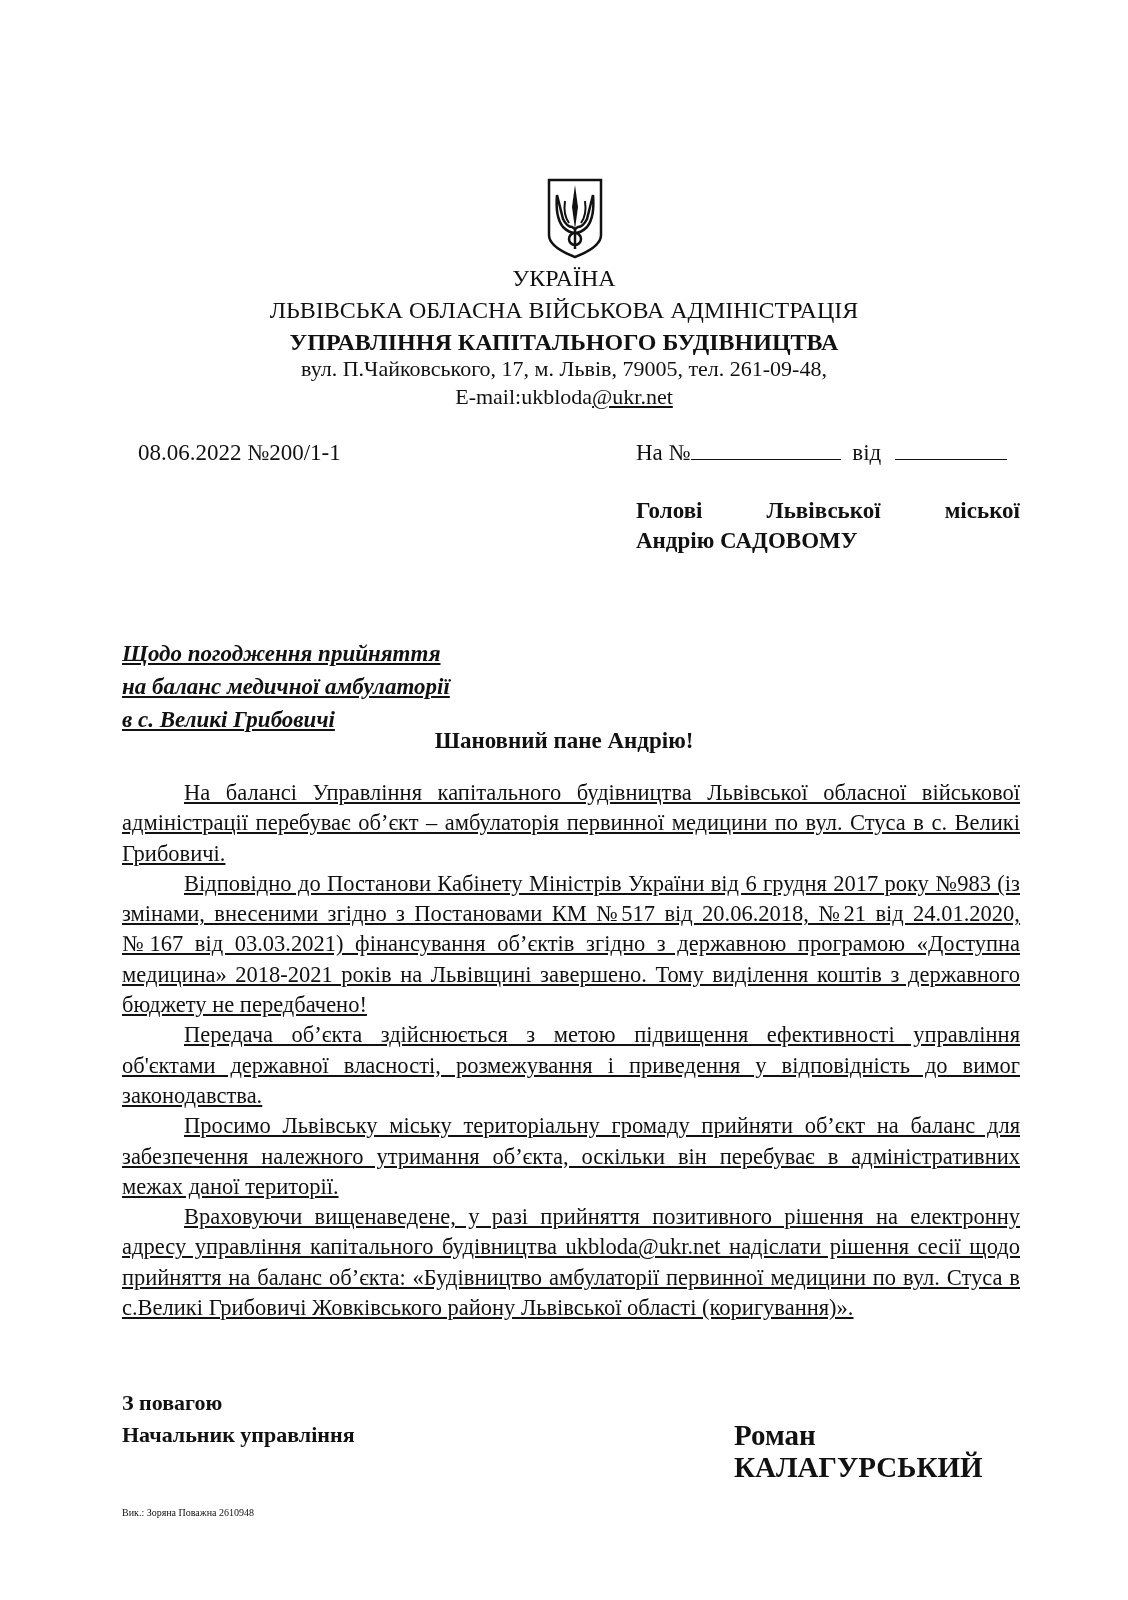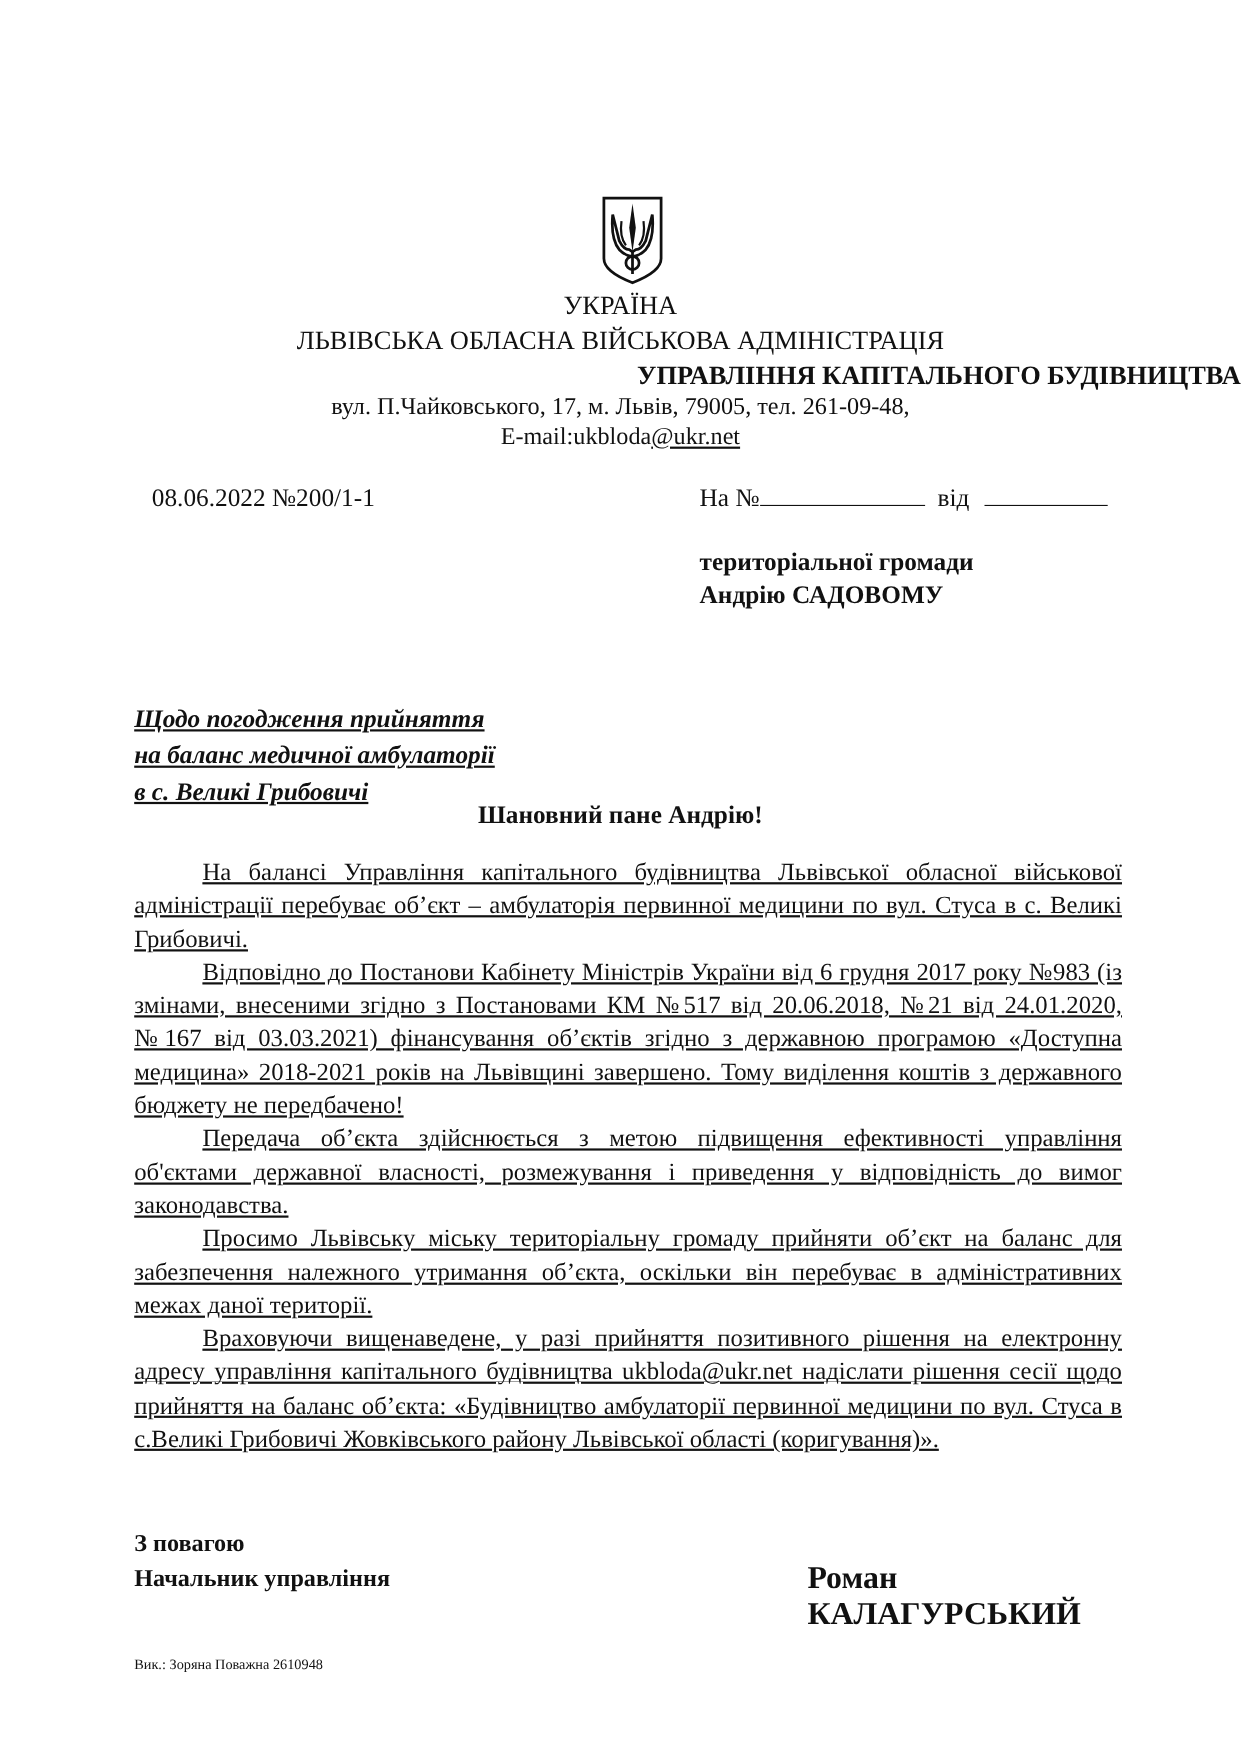--- a/index.html
+++ b/index.html
@@ -13,55 +13,59 @@
     .abs { position: absolute; font-size: 23px; line-height: 30px; white-space: nowrap; }
     .blank { display: inline-block; border-bottom: 1.5px solid #111; height: 20px; vertical-align: baseline; }
     .addressee { position: absolute; left: 636px; top: 496px; width: 384px; font-size: 23px; line-height: 30px; font-weight: bold; }
     .addressee .line1 { display: flex; justify-content: space-between; }
     .subject { position: absolute; left: 122px; top: 637px; font-size: 23px; line-height: 33px; font-weight: bold; font-style: italic; text-decoration: underline; }
     .salutation { position: absolute; left: 0; width: 1128px; top: 726px; text-align: center; font-size: 23px; font-weight: bold; line-height: 30px; }
     .body { position: absolute; left: 122px; top: 778px; width: 898px; font-size: 22.5px; line-height: 30.3px; text-align: justify; }
     .body p { margin: 0; text-indent: 62px; text-decoration: underline; }
     .closing { position: absolute; left: 122px; top: 1387px; font-size: 22px; line-height: 32px; font-weight: bold; }
     .signer { position: absolute; left: 734px; top: 1419px; font-size: 29px; line-height: 32px; font-weight: bold; }
-    .executor { position: absolute; left: 122px; top: 1505px; font-size: 13px; line-height: 16px; }
+    .executor { position: absolute; left: 122px; top: 1505px; font-size: 10px; line-height: 16px; }
   </style>
 </head>
 <body>
 
 <div class="page">
 
   <svg class="emblem" viewBox="0 0 60 82">
     <path d="M4 3 H56 V58 Q56 70 30 80 Q4 70 4 58 Z" fill="none" stroke="#111" stroke-width="2.5"></path>
     <path d="M30 8 L27 30 L30 52 L33 30 Z" fill="#111"></path>
     <path d="M12 18 Q10 40 18 50 Q24 56 30 56 Q36 56 42 50 Q50 40 48 18 Q44 34 42 42 Q38 50 33 50 L30 52 L27 50 Q22 50 18 42 Q16 34 12 18 Z" fill="none" stroke="#111" stroke-width="2.5"></path>
     <path d="M20 24 Q18 38 24 46" fill="none" stroke="#111" stroke-width="2"></path>
     <path d="M40 24 Q42 38 36 46" fill="none" stroke="#111" stroke-width="2"></path>
     <circle cx="30" cy="62" r="6" fill="none" stroke="#111" stroke-width="2.5"></circle>
     <line x1="30" y1="52" x2="30" y2="72" stroke="#111" stroke-width="2.5"></line>
   </svg>
 
   <div class="hdr" style="top:263px;">УКРАЇНА</div>
   <div class="hdr" style="top:295px;">ЛЬВІВСЬКА ОБЛАСНА ВІЙСЬКОВА АДМІНІСТРАЦІЯ</div>
-  <div class="hdr bold" style="top:327px;text-align:right;">УПРАВЛІННЯ КАПІТАЛЬНОГО БУДІВНИЦТВА</div>
+  <div class="hdr bold" style="top:327px;">УПРАВЛІННЯ КАПІТАЛЬНОГО БУДІВНИЦТВА</div>
   <div class="hdr" style="top:354px; font-size:22px;">вул. П.Чайковського, 17, м. Львів, 79005,  тел. 261-09-48,</div>
   <div class="hdr" style="top:382px; font-size:22px;">
     <span>E-mail:</span><span>ukbloda</span><span class="email-link">@ukr.net</span>
   </div>
 
   <div class="abs" style="left:138px; top:438px;">08.06.2022 №200/1-1</div>
 
   <div class="abs" style="left:636px; top:438px;">
     <span>На №</span><span class="blank" style="width:150px;"></span>
     <span style="margin-left:6px;">від</span>
     <span class="blank" style="width:112px; margin-left:8px;"></span>
   </div>
 
   <div class="addressee">
-    <div>територіальної громади</div>
+    <div class="line1">
+      <span>Голові</span>
+      <span>Львівської</span>
+      <span>міської</span>
+    </div>
     <div>Андрію САДОВОМУ</div>
   </div>
 
   <div class="subject">
     <div>Щодо погодження прийняття</div>
     <div>на баланс медичної амбулаторії</div>
     <div>в с. Великі Грибовичі</div>
   </div>
 
   <div class="salutation">Шановний пане Андрію!</div>

